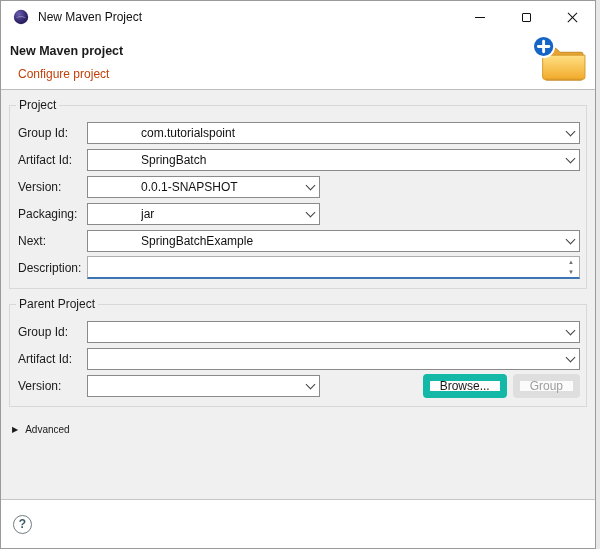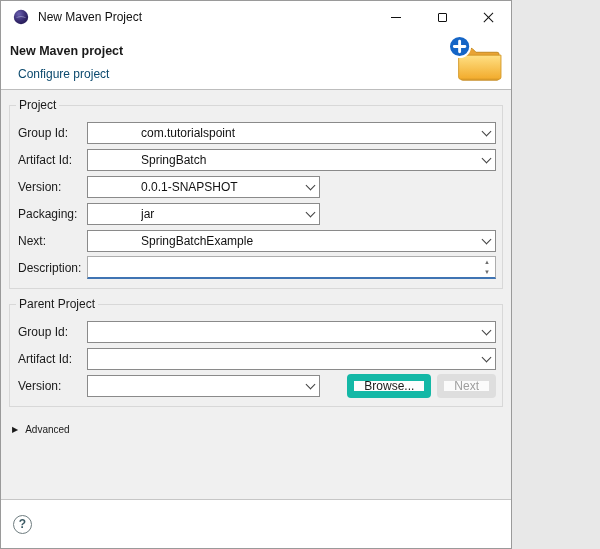--- a/index.html
+++ b/index.html
@@ -1,20 +1,20 @@
 <!DOCTYPE html>
 <html><head>
 <meta charset="utf-8">
 <style>
   * { box-sizing: border-box; margin: 0; padding: 0; }
   html,body { background:#e8e8e8; }
   body { font-family: "Liberation Sans", sans-serif; color:#1a1a1a; }
 
   .window {
-    width: 512px; height: 549px;
+    width: 596px; height: 549px;
     border: 1px solid #9a9a9a;
     background: #f0f0f0;
     display: flex; flex-direction: column;
     font-size: 12px;
     overflow: hidden;
   }
 
   
   .titlebar { flex: 0 0 32px; background:#fff; display:flex; align-items:center; }
   .app-icon { width:16px; height:16px; margin:0 9px 0 12px; flex:0 0 auto; }
@@ -26,21 +26,21 @@
   .glyph-close { position:relative; width:13px; height:13px; display:block; }
   .glyph-close::before, .glyph-close::after {
     content:""; position:absolute; left:0; top:6px; width:13px; height:1.2px; background:#111;
   }
   .glyph-close::before { transform:rotate(45deg); }
   .glyph-close::after  { transform:rotate(-45deg); }
 
   
   .header { flex:0 0 57px; background:#fff; border-bottom:1px solid #bdbdbd; position:relative; }
   .header-title { font-weight:bold; font-size:12.5px; padding:11px 0 0 9px; }
-  .header-subtitle { font-size:12px; padding:9px 0 0 17px; color:#0c4a6e; }
+  .header-subtitle { font-size:12px; padding:9px 0 0 17px; color:#c2410c; }
   .header-icon { position:absolute; right:7px; top:1px; }
 
   
   .main { flex:1 1 auto; padding:0 8px; background:#f0f0f0; }
   .group { border:1px solid #d8d8d8; position:relative; margin-top:15px; padding:13px 6px 7px 8px; }
   .group-label { position:absolute; top:-8px; left:6px; background:#f0f0f0; padding:0 3px; font-size:12px; }
 
   .row { display:flex; align-items:center; height:27px; }
   .field-label { flex:0 0 69px; font-size:12px; }
 
@@ -209,21 +209,21 @@
         </div>
       </div>
 
       <div class="row">
         <label class="field-label">Version:</label>
         <div class="combo narrow">
           <input class="combo-input" value="" style="">
           <span class="combo-arrow"></span>
         </div>
         <button class="btn browse-btn">Browse...</button>
-        <button class="btn disabled clear-btn">Next</button>
+        <button class="btn disabled clear-btn">Group</button>
       </div>
     </div>
 
     <div class="advanced-row">
       <span class="advanced-arrow">▶</span>
       <span class="advanced-label">Advanced</span>
     </div>
 
   </div>
 

